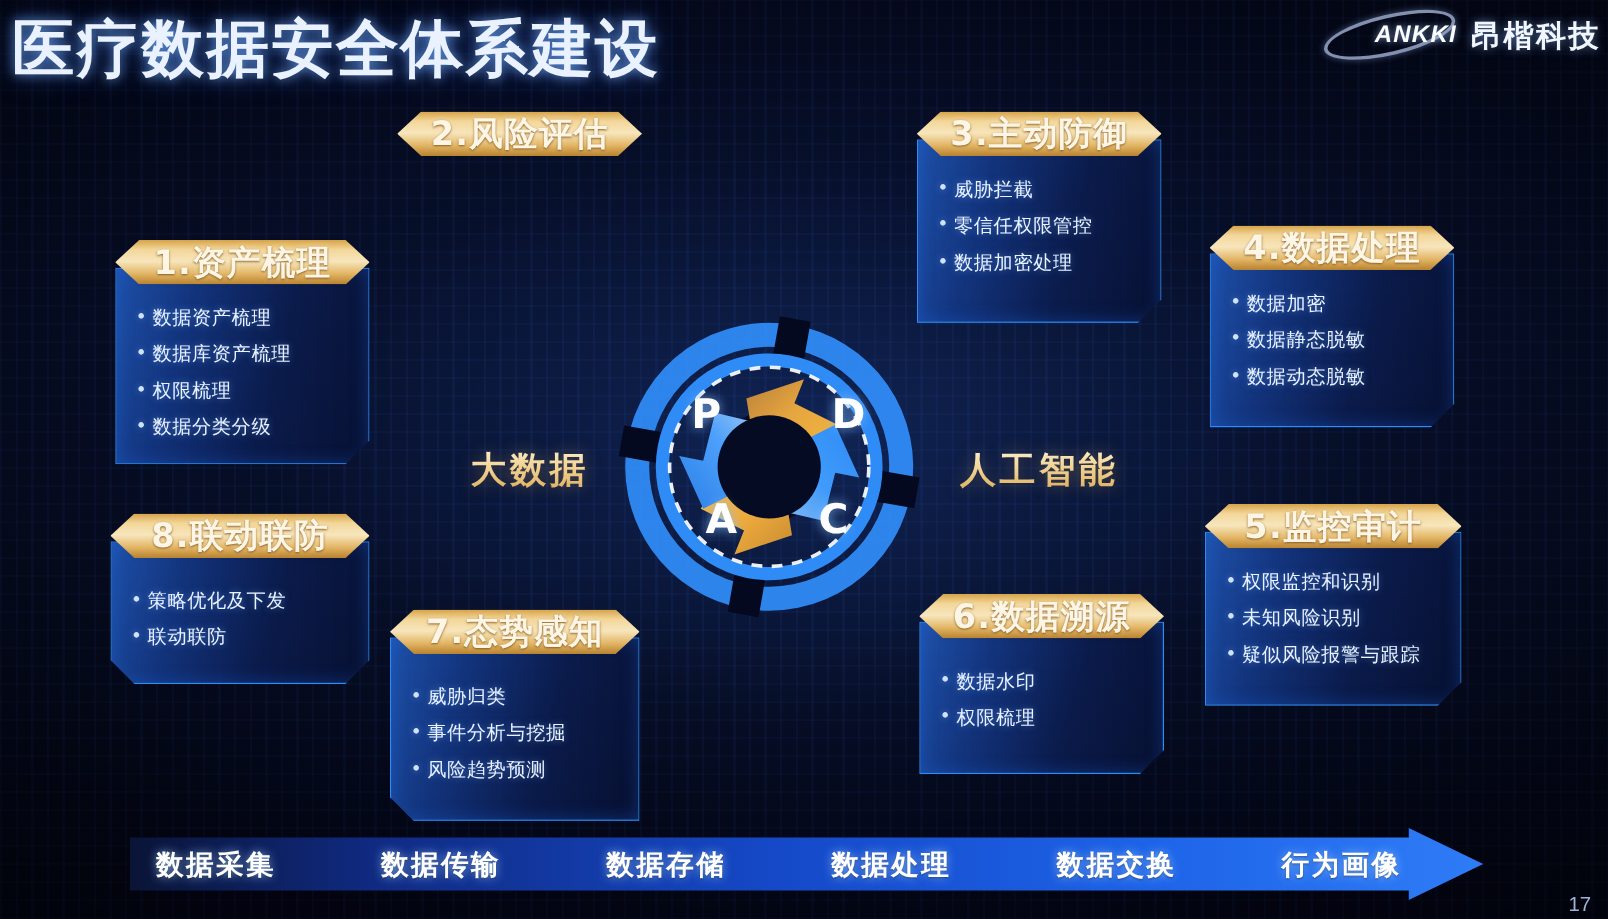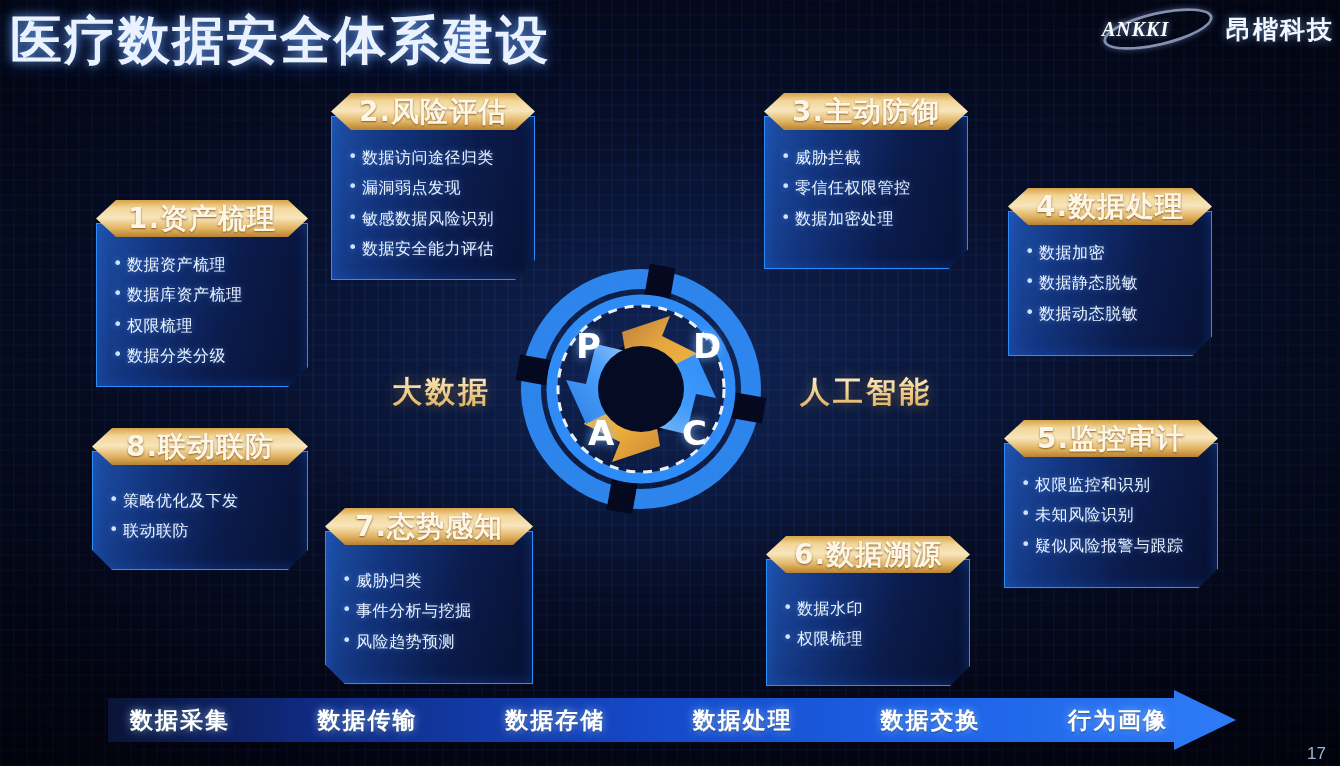--- a/index.html
+++ b/index.html
@@ -36,21 +36,21 @@
     color: #eaf2ff;
     text-shadow: 0 0 10px rgba(120,180,255,.75), 0 0 22px rgba(60,120,255,.5);
     font-family: "DejaVu Sans", "Liberation Sans", sans-serif;
   }
   .logo {
     position: absolute; right: 6px; top: 8px;
     display: flex; align-items: center; gap: 12px;
   }
   .logo-mark {
     position: relative; width: 112px; height: 42px;
-    display:flex; align-items:center; justify-content:flex-start;font-family:Liberation Serif, serif;
+    display:flex; align-items:center; justify-content:flex-end;
   }
   .logo-ring {
     position: absolute; left: 0; top: 4px; width: 112px; height: 34px;
     border: 3px solid rgba(175,190,225,.75);
     border-radius: 50%;
     transform: rotate(-13deg);
     box-shadow: 0 0 6px rgba(150,180,240,.4);
   }
   .logo-text {
     position: relative; z-index: 2;
@@ -183,28 +183,20 @@
       <li>权限梳理</li>
       <li>数据分类分级</li>
     </ul>
   </div>
 </div>
 
 <div class="card" style="left:331px; top:93px; width:204px;">
   <div class="card-header">
     <span>2.风险评估</span>
   </div>
-  <div class="card-body cut-br">
-    <ul>
-      <li>数据访问途径归类</li>
-      <li>漏洞弱点发现</li>
-      <li>敏感数据风险识别</li>
-      <li>数据安全能力评估</li>
-    </ul>
-  </div>
 </div>
 
 <div class="card" style="left:764px; top:93px; width:204px;">
   <div class="card-header">
     <span>3.主动防御</span>
   </div>
   <div class="card-body cut-br" style="padding-bottom:34px;">
     <ul>
       <li>威胁拦截</li>
       <li>零信任权限管控</li>
@@ -232,21 +224,21 @@
   </div>
   <div class="card-body cut-br" style="padding-bottom:26px;">
     <ul>
       <li>权限监控和识别</li>
       <li>未知风险识别</li>
       <li>疑似风险报警与跟踪</li>
     </ul>
   </div>
 </div>
 
-<div class="card" style="left:766px; top:536px; width:204px;">
+<div class="card" style="left:766px; top:495px; width:204px;">
   <div class="card-header">
     <span>6.数据溯源</span>
   </div>
   <div class="card-body cut-br" style="padding-top:34px; padding-bottom:30px;">
     <ul>
       <li>数据水印</li>
       <li>权限梳理</li>
     </ul>
   </div>
 </div>

